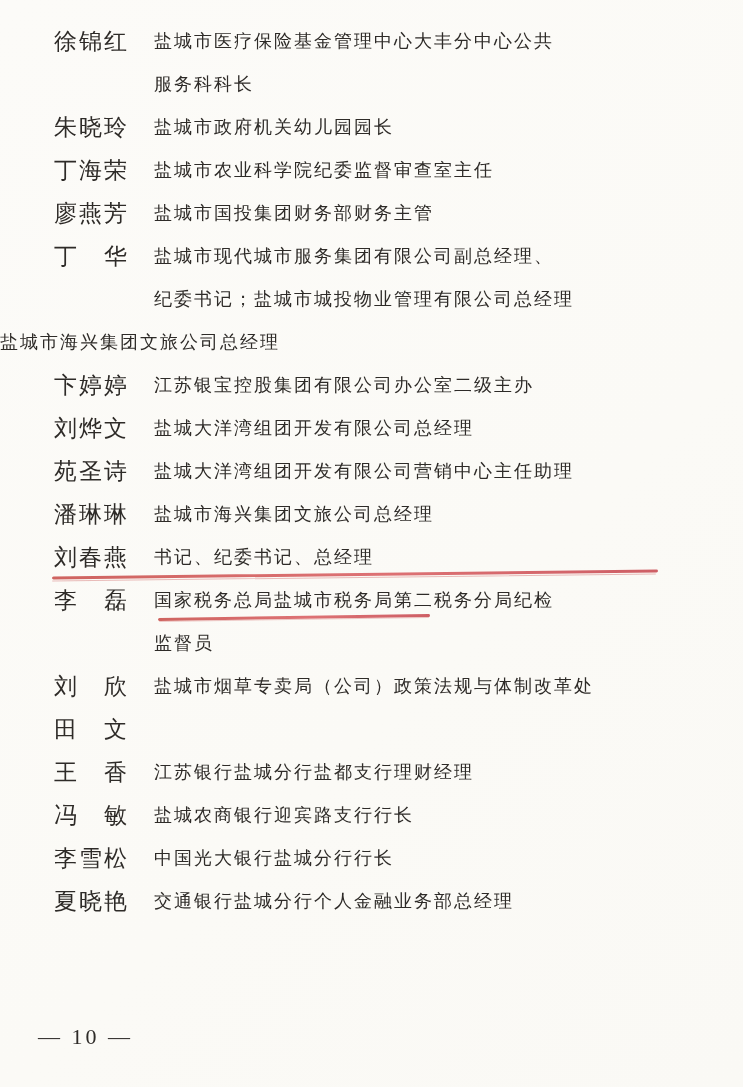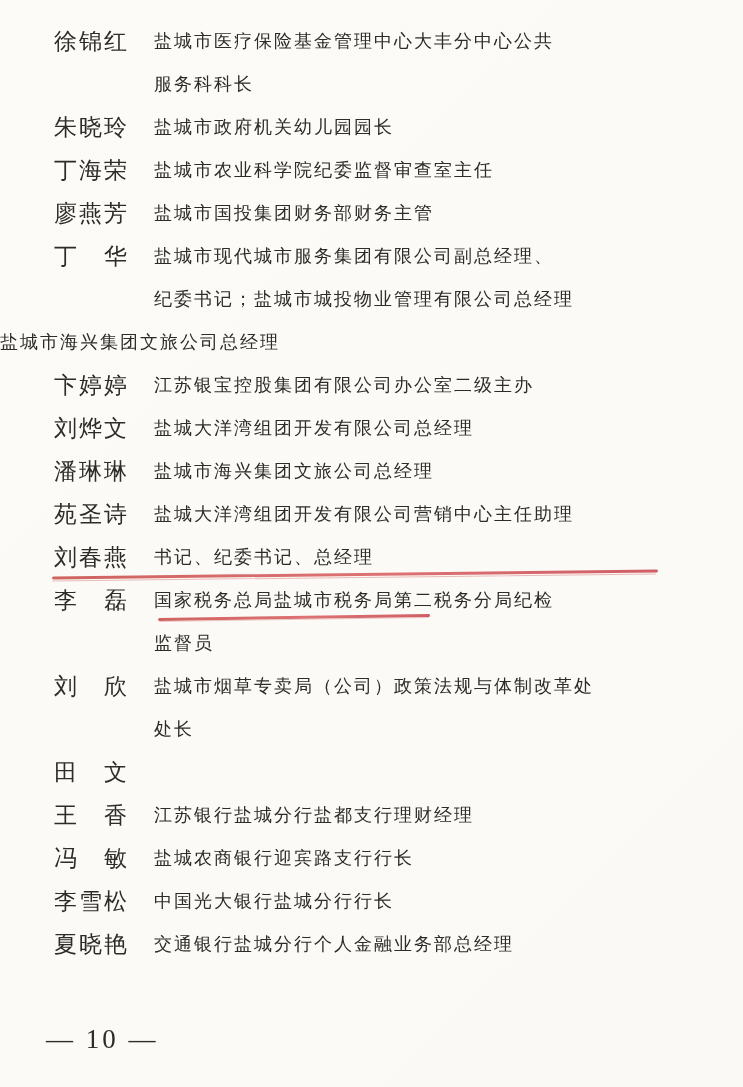--- a/index.html
+++ b/index.html
@@ -61,23 +61,23 @@
   }
   .underline-2 {
     left: 158px;
     top: 80px;
     width: 272px;
     transform: rotate(-0.8deg);
     box-shadow: 0 2px 0 -1px rgba(205, 90, 90, 0.35);
   }
   .footer {
     position: absolute;
-    left: 46px;
+    left: 38px;
     top: 1024px;
-    font-size: 27px;
+    font-size: 22px;
     letter-spacing: 3px;
     color: #2e2b28;
     white-space: pre;
   }
 </style>
 </head>
 <body>
 
 <div class="page">
 
@@ -133,30 +133,30 @@
     </div>
 
     <div class="entry">
       <div class="name">刘烨文</div>
       <div class="position">
           <div class="pos-line">盐城大洋湾组团开发有限公司总经理</div>
         </div>
     </div>
 
     <div class="entry">
+      <div class="name">苑圣诗</div>
+      <div class="position">
+          <div class="pos-line">盐城大洋湾组团开发有限公司营销中心主任助理</div>
+        </div>
+    </div>
+
+    <div class="entry">
       <div class="name">潘琳琳</div>
       <div class="position">
           <div class="pos-line">盐城市海兴集团文旅公司总经理</div>
-        </div>
-    </div>
-
-    <div class="entry">
-      <div class="name">苑圣诗</div>
-      <div class="position">
-          <div class="pos-line">盐城大洋湾组团开发有限公司营销中心主任助理</div>
         </div>
     </div>
 
     <div class="entry underlined">
       <div class="name">刘春燕</div>
       <div class="position">
           <div class="pos-line">书记、纪委书记、总经理</div>
         </div>
     <div class="underline underline-1"></div>
         <div class="underline underline-2"></div>
@@ -167,21 +167,20 @@
       <div class="position">
           <div class="pos-line">国家税务总局盐城市税务局第二税务分局纪检</div>
           <div class="pos-line">监督员</div>
         </div>
     </div>
 
     <div class="entry">
       <div class="name">刘　欣</div>
       <div class="position">
           <div class="pos-line">盐城市烟草专卖局（公司）政策法规与体制改革处</div>
-          <div class="pos-line">处长</div>
         </div>
     </div>
 
     <div class="entry">
       <div class="name">田　文</div>
     </div>
 
     <div class="entry">
       <div class="name">王　香</div>
       <div class="position">

